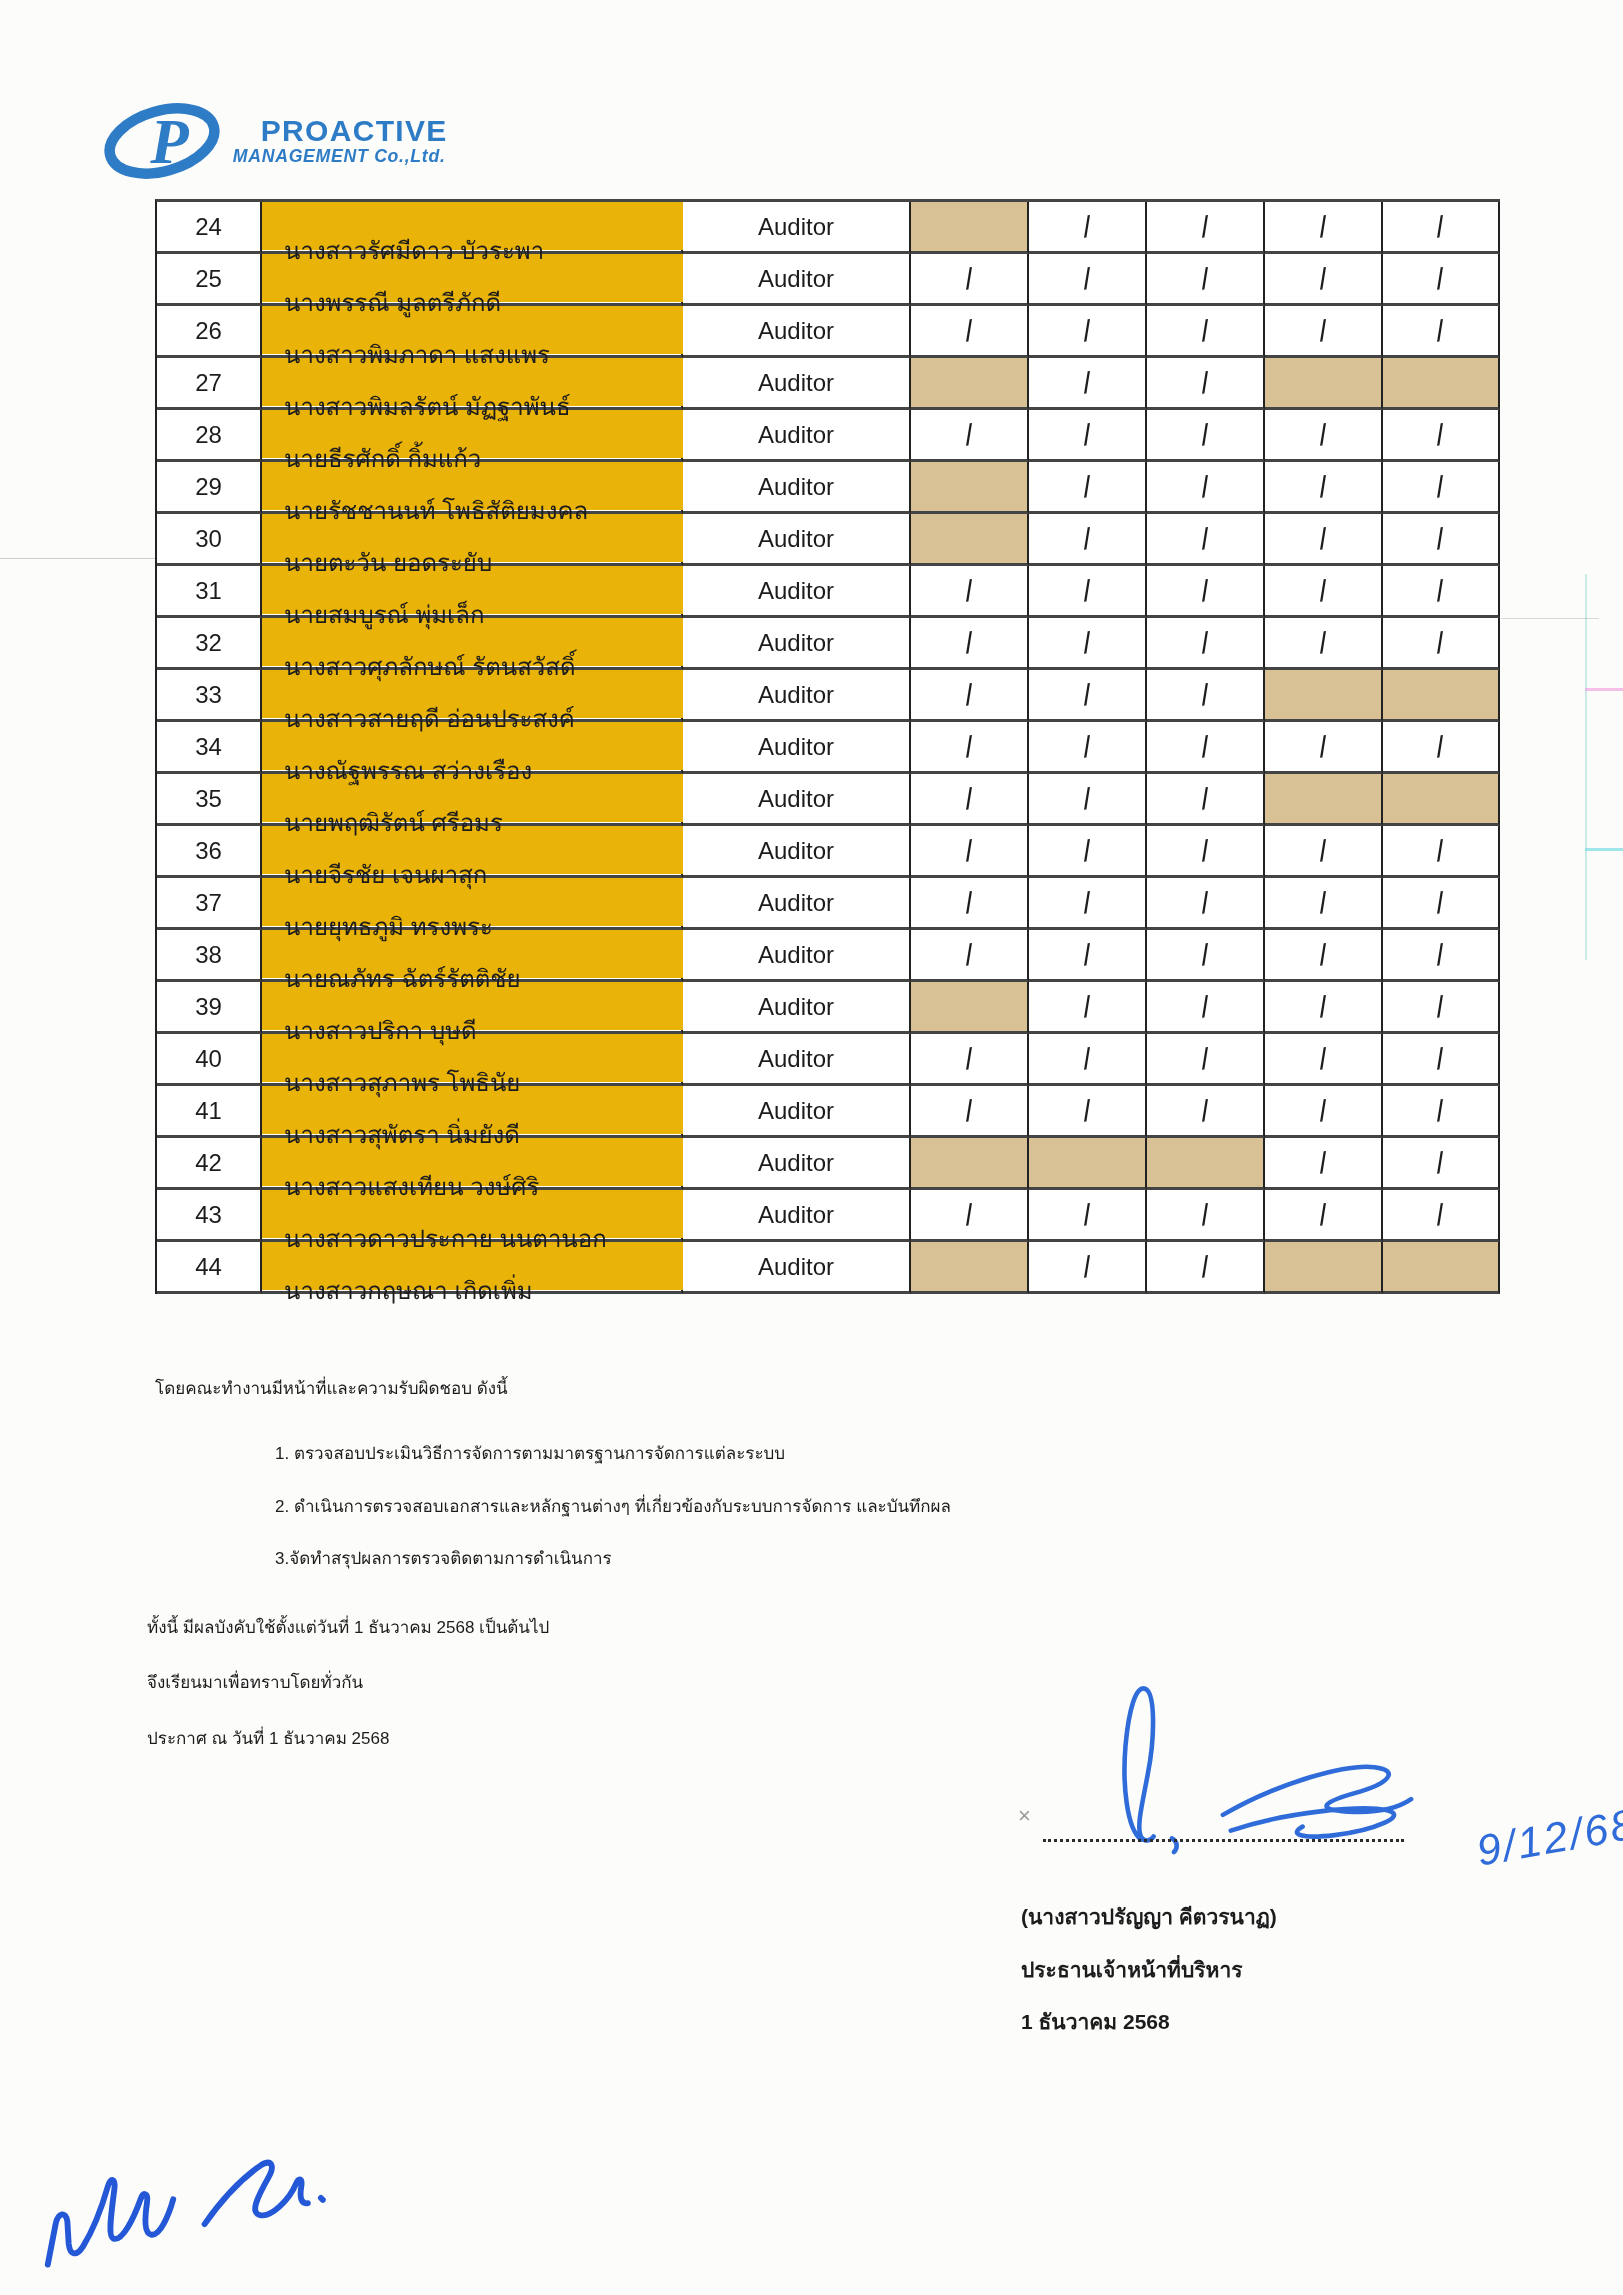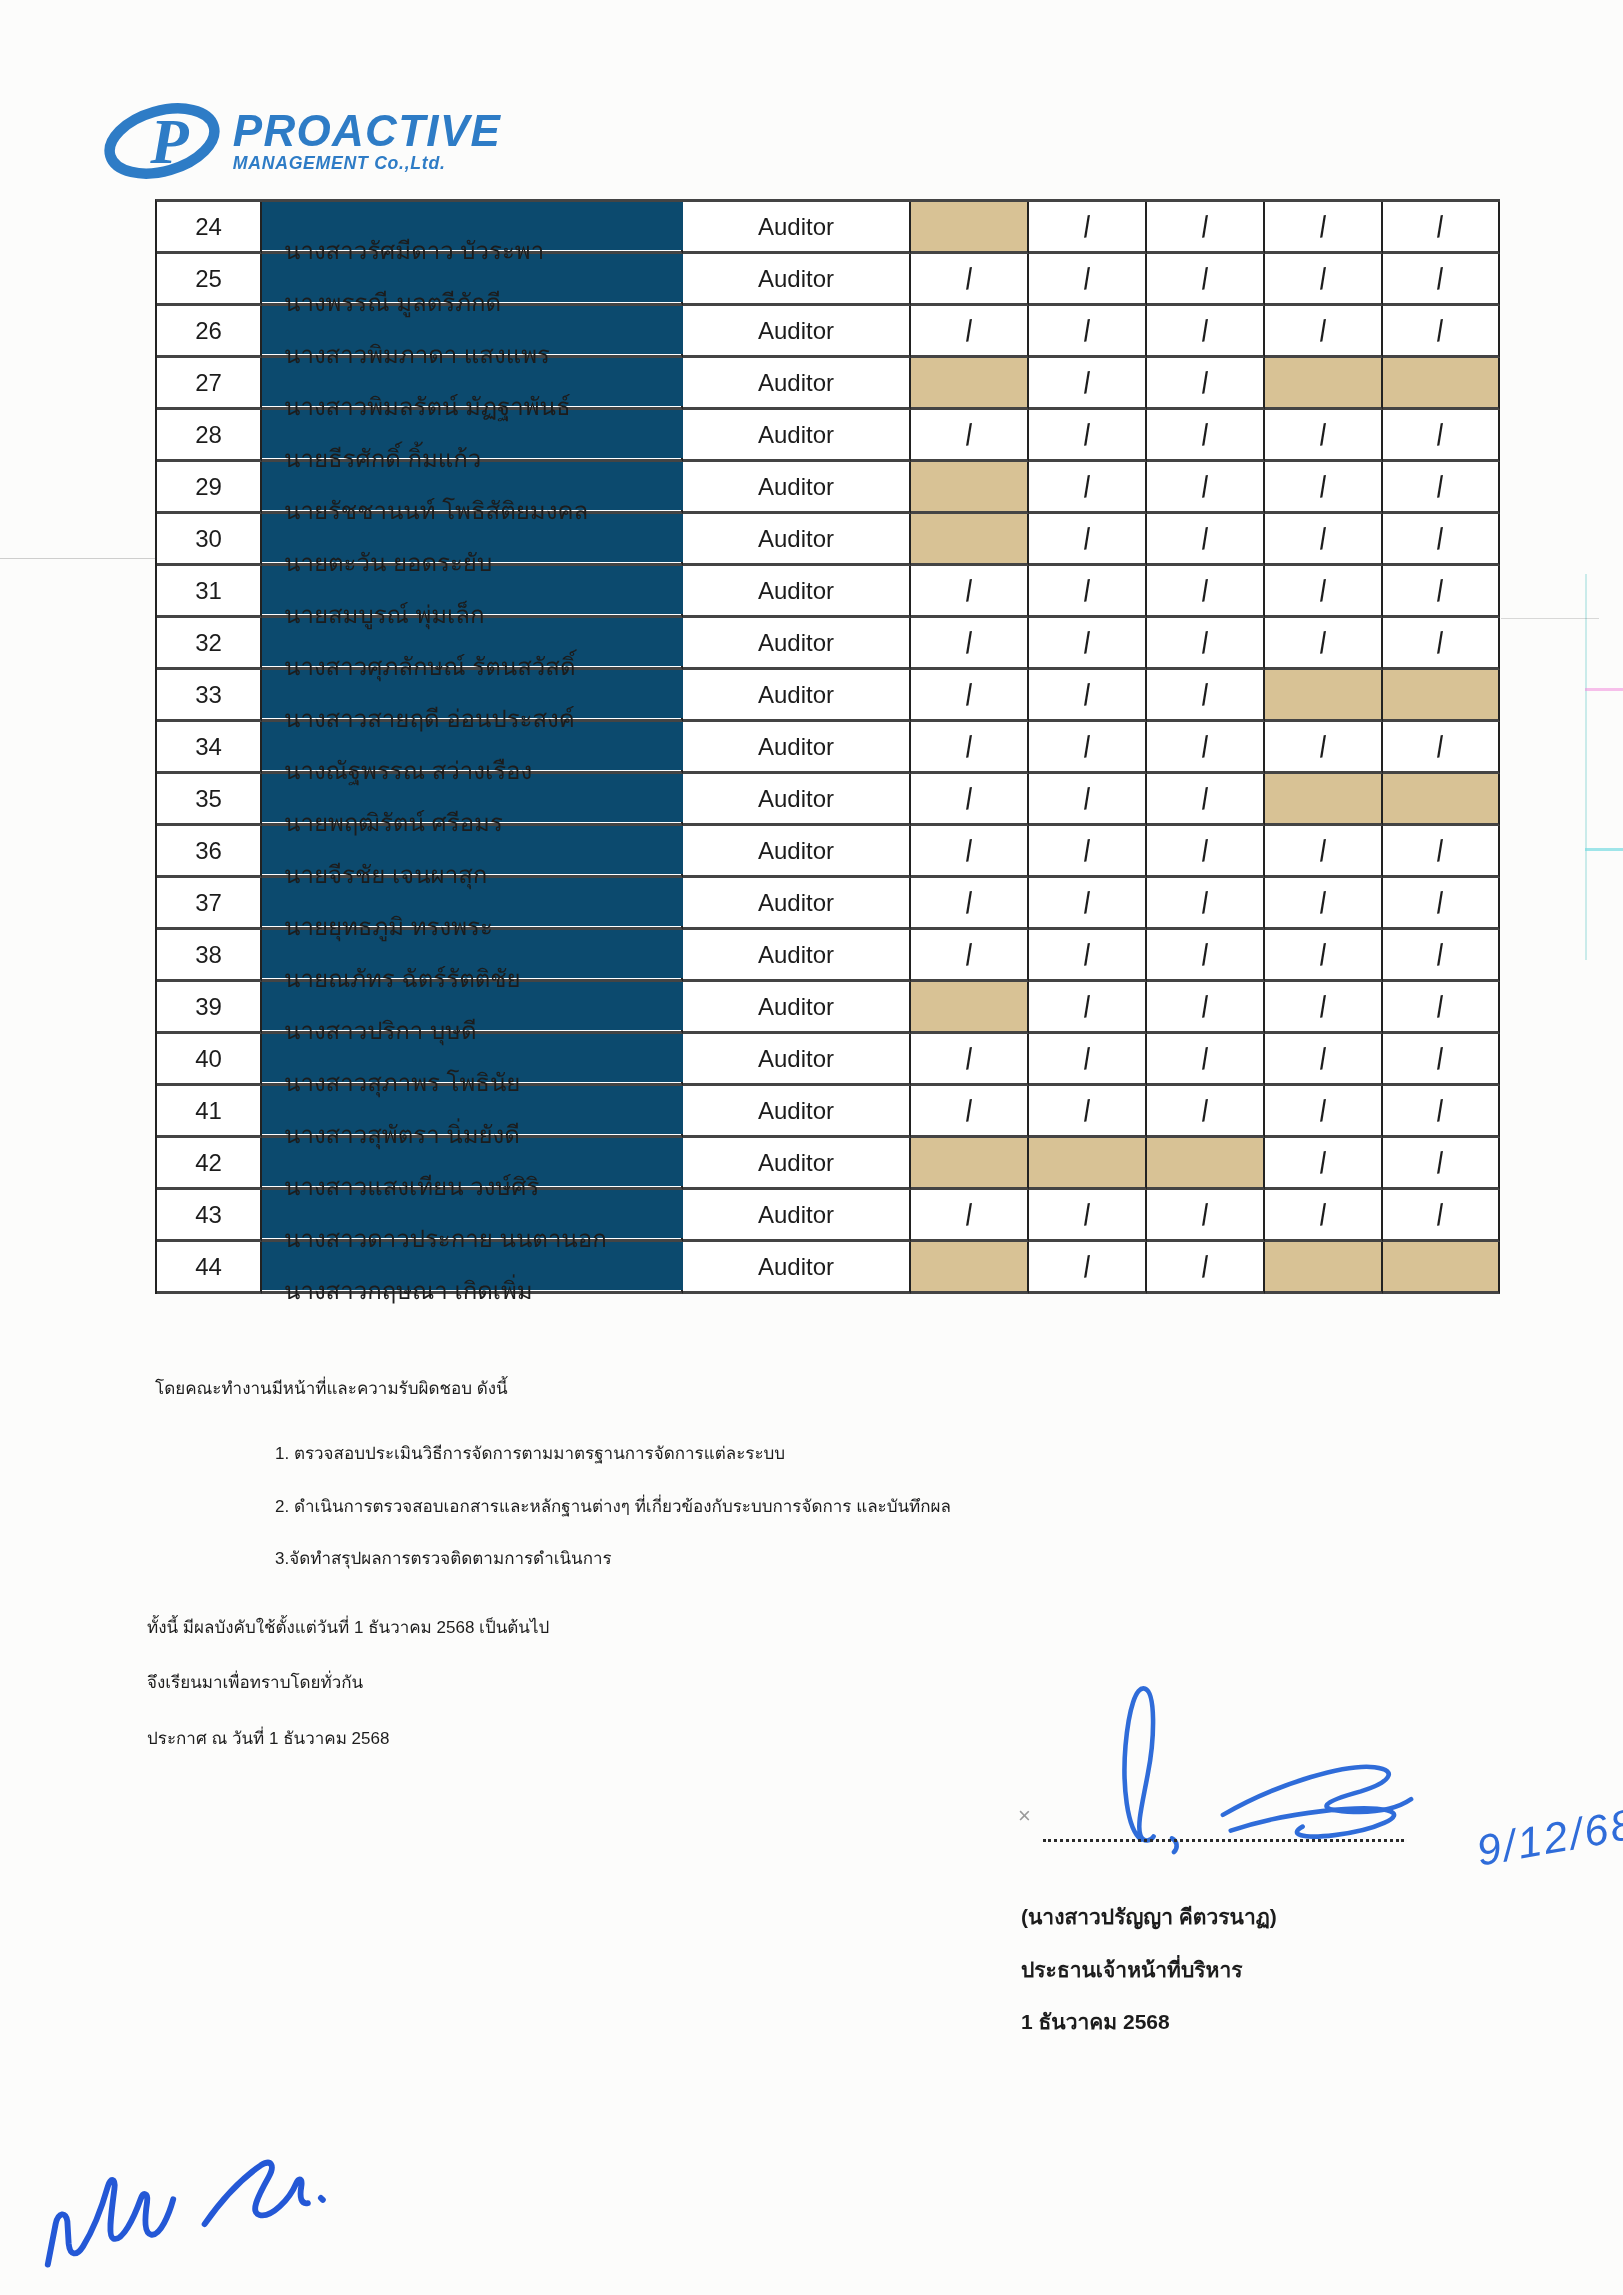--- a/index.html
+++ b/index.html
@@ -4,30 +4,30 @@
 <style>
   html,body{margin:0;padding:0;}
   body{
     width:1623px;height:2295px;position:relative;
     background:#fcfcfb;overflow:hidden;
     font-family:"Liberation Sans",sans-serif;color:#1c1c1c;
   }
   
   .logo{position:absolute;left:103px;top:99px;display:flex;align-items:center;gap:11.8px;}
   .logo-text{display:flex;flex-direction:column;line-height:1;}
-  .logo-name{font-size:44px;font-weight:bold;font-style:italic;color:var(--logo,#2e7cc6);letter-spacing:1.3px;}
+  .logo-name{font-size:30px;font-weight:bold;color:var(--logo,#2e7cc6);letter-spacing:1.3px;margin-left:28px;}
   .logo-sub{font-size:17.7px;font-weight:bold;font-style:italic;color:var(--logo,#2e7cc6);letter-spacing:0.7px;margin-top:2.6px;}
   
   .audit-table{
     position:absolute;left:155px;top:199px;
     display:grid;
     grid-template-columns:105px 421px 228px 118px 118px 118px 118px 117px;
     grid-auto-rows:52px;
     border-top:3.3px solid #444;border-left:2px solid #222;
-    background:#0c4a6e;
+    background:#eab308;
   }
   .cell{
     border-right:2px solid #222;border-bottom:3.3px solid #444;
     display:flex;align-items:center;justify-content:center;
     font-size:24px;background:#fff;
   }
   .c-name{justify-content:flex-start;padding-left:22px;margin-top:48px;}
   .c-chk span{display:inline-block;font-size:30px;transform:rotate(-6deg);}
   .hl{background:var(--hl,#d8c295);}
   

